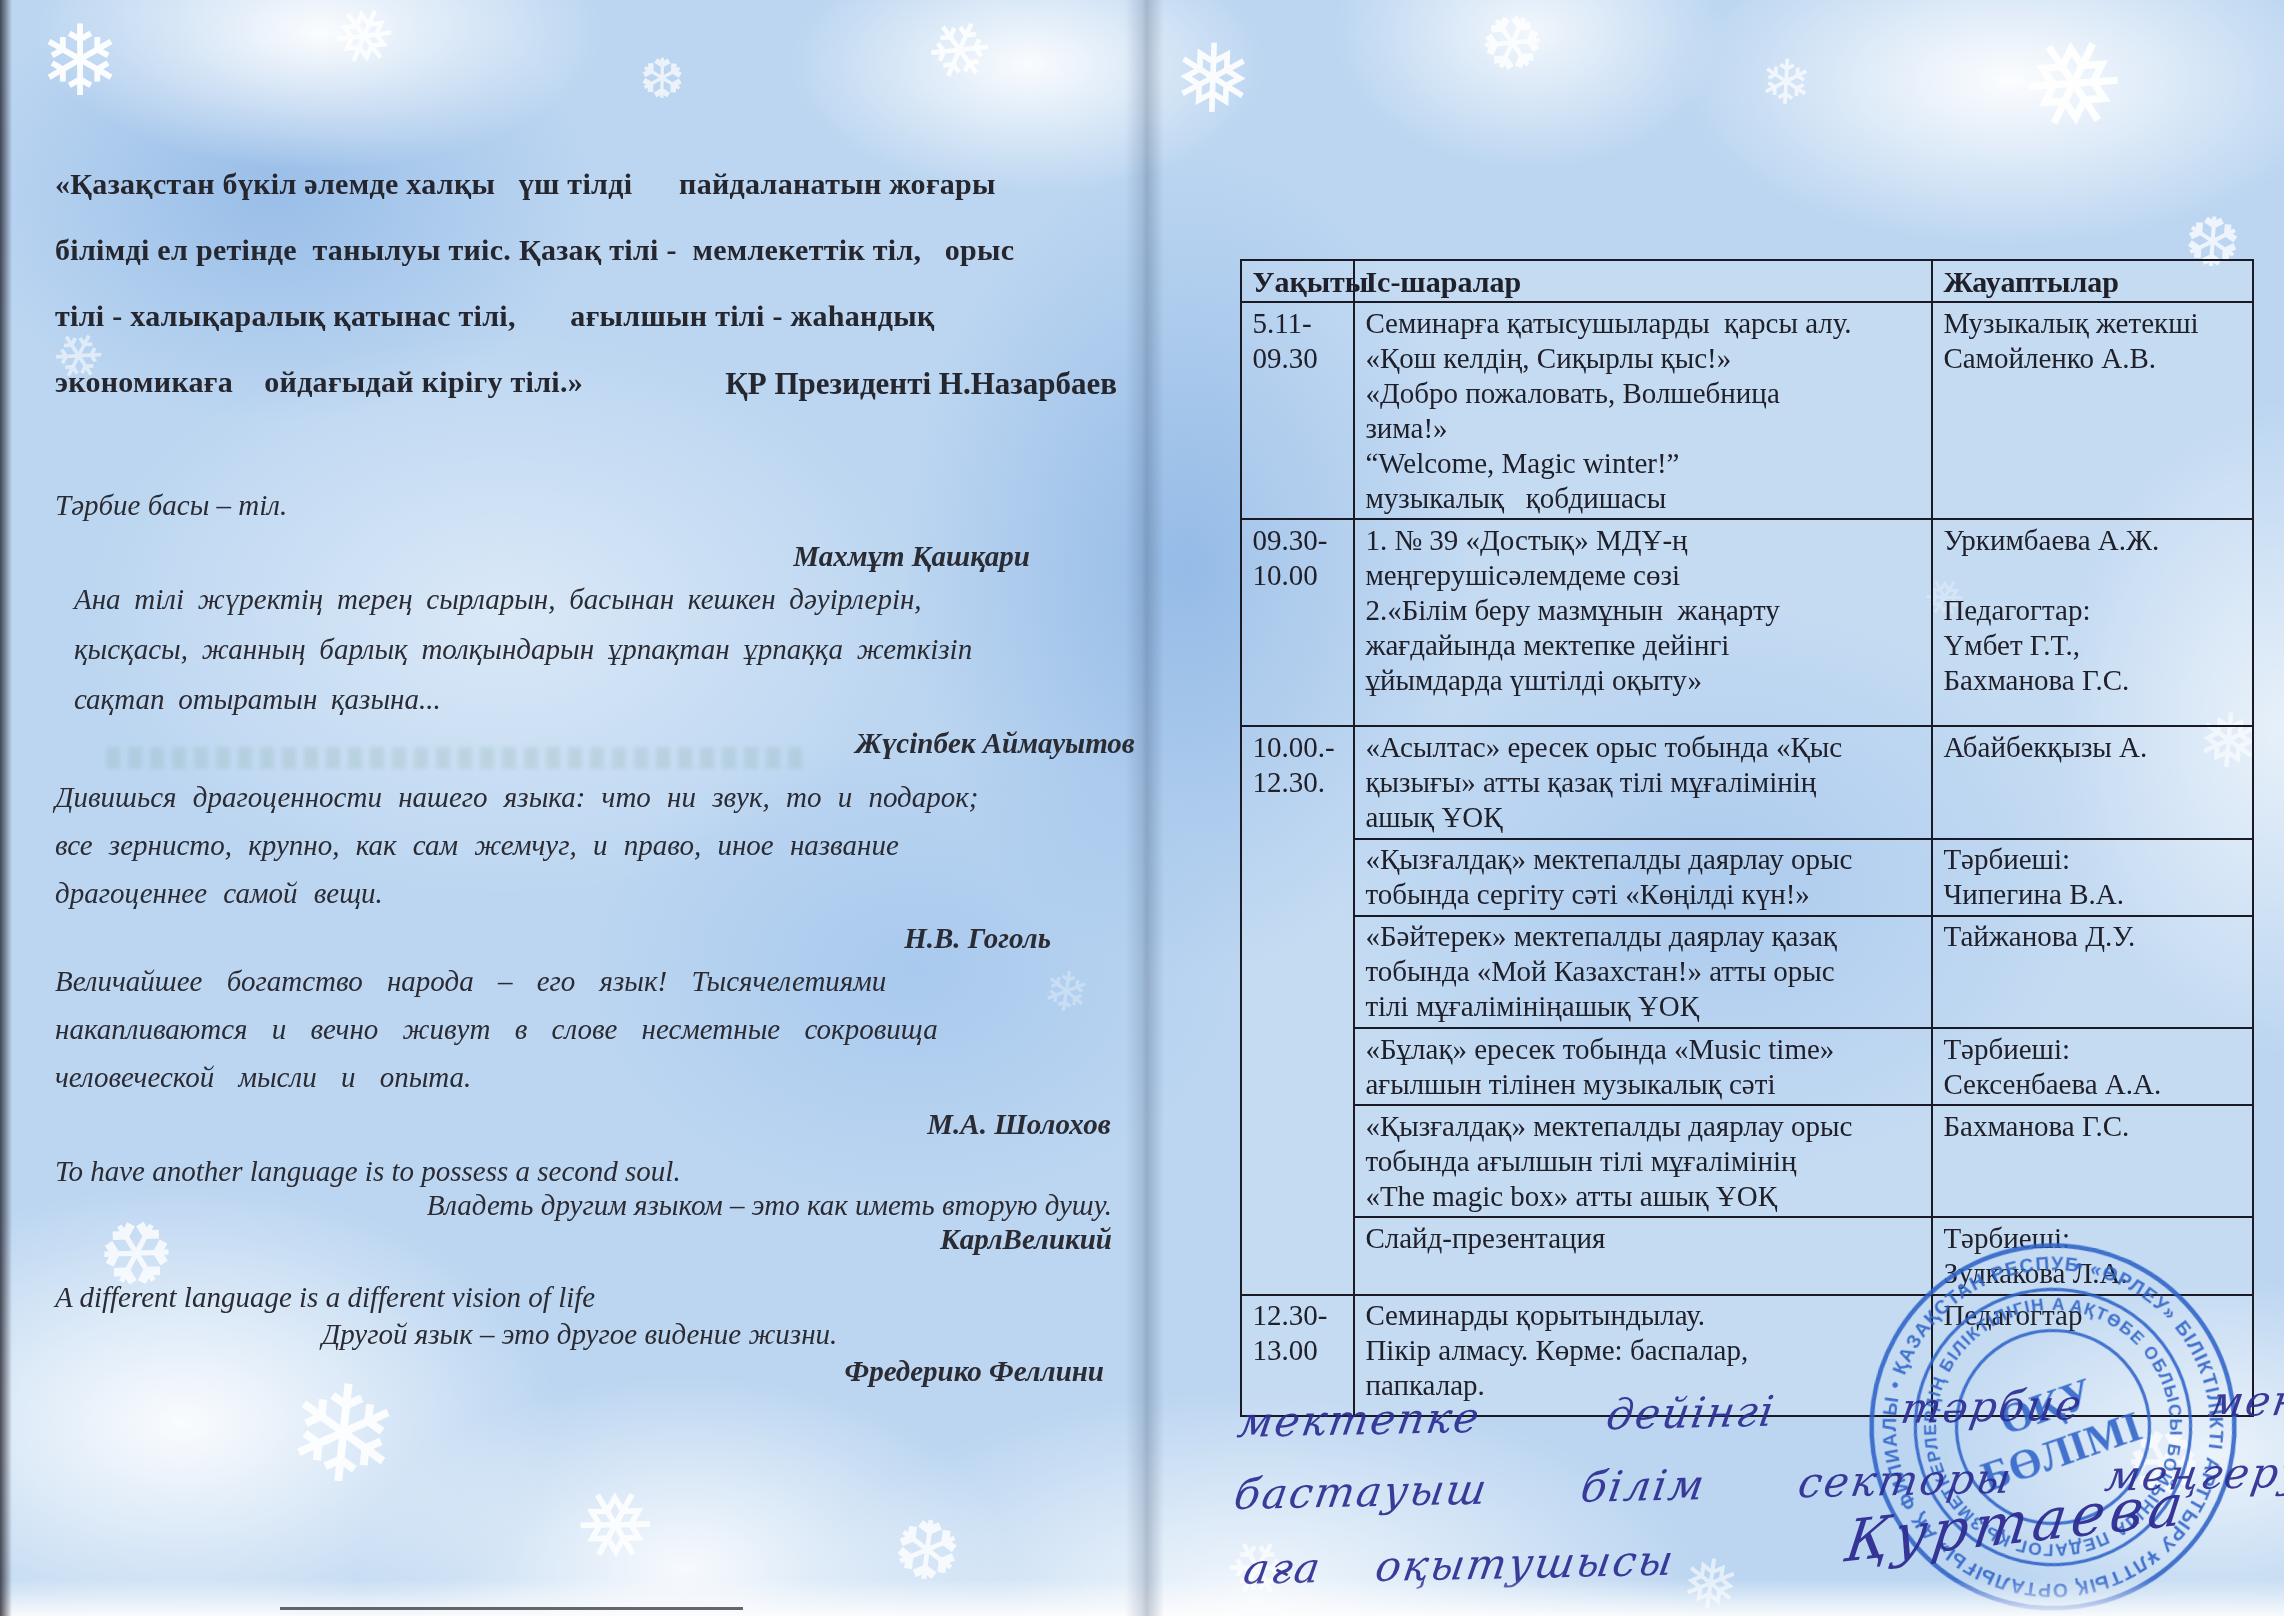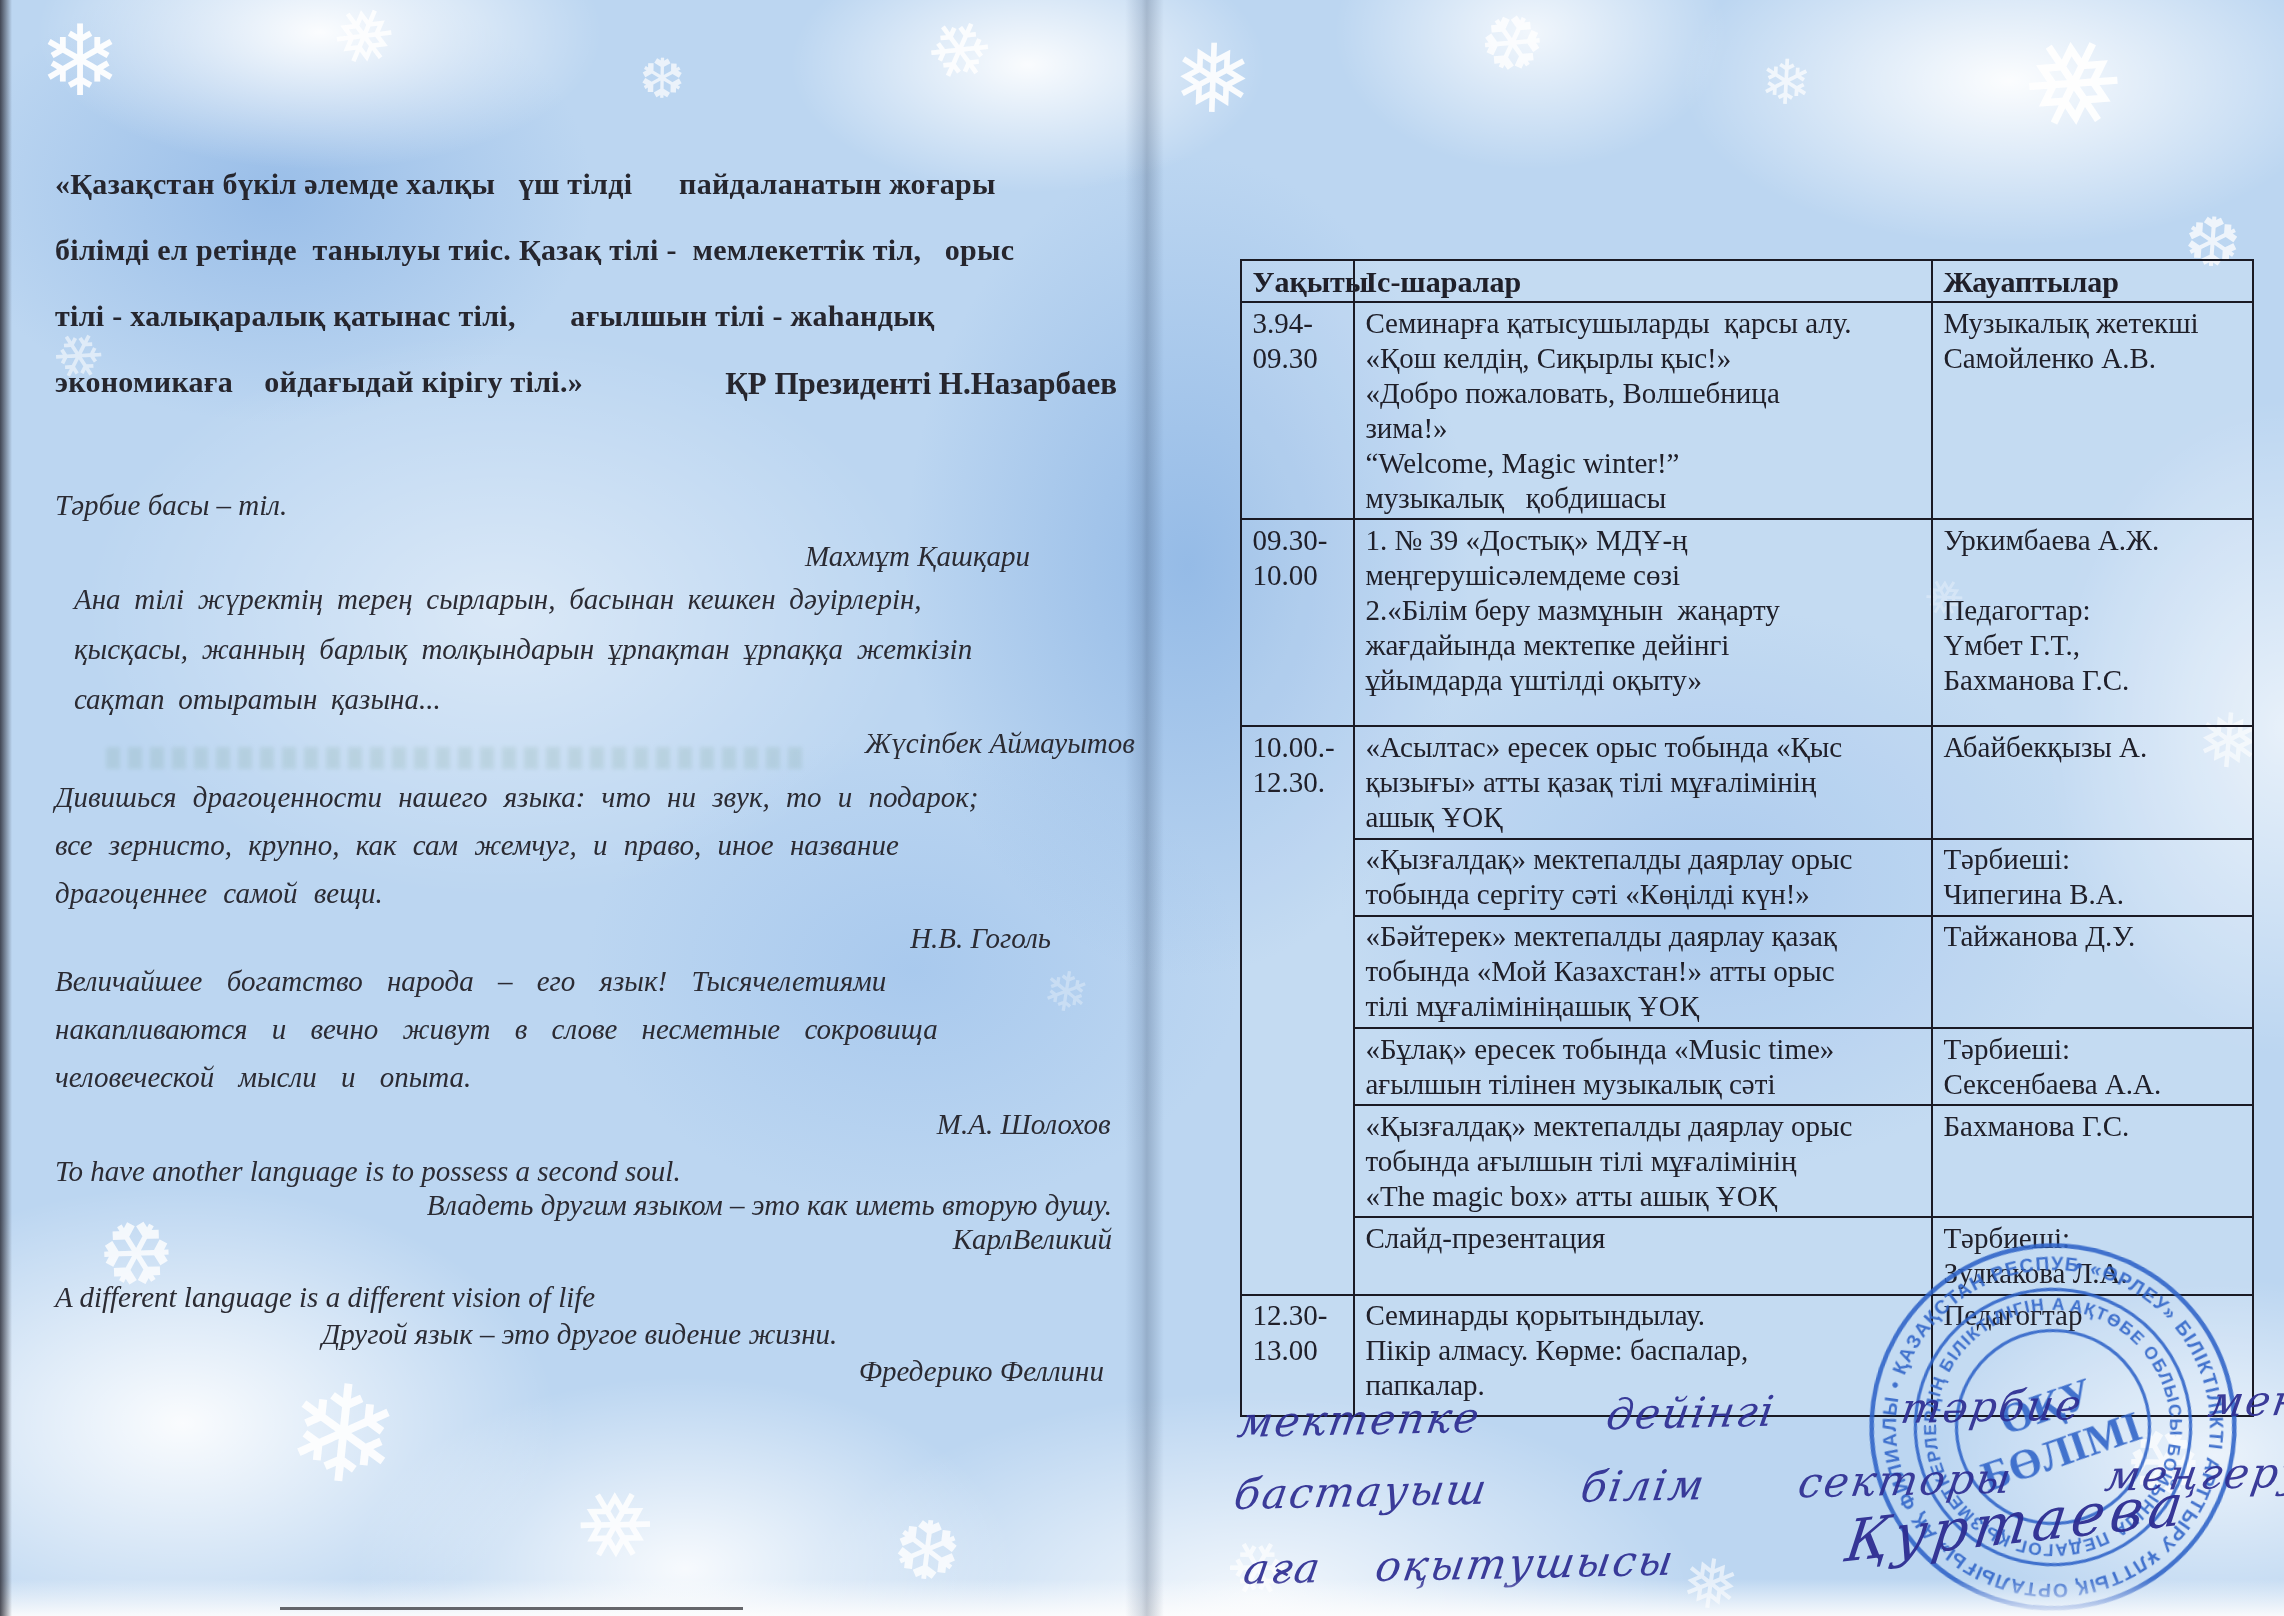--- a/index.html
+++ b/index.html
@@ -31,21 +31,21 @@
     font-weight:bold; font-size:30px; line-height:66px;
     white-space:pre-wrap; color:#26262e; letter-spacing:0.3px;
   }
   .main-quote-attr {
     position:absolute; left:55px; top:366px; width:1062px; z-index:2;
     text-align:right; font-weight:bold; font-size:31px; color:#26262e;
   }
   .q { position:absolute; left:55px; width:1066px; z-index:2;
        font-style:italic; font-size:29px; color:#2b2b33; }
   .q .lines  { white-space:pre-wrap; line-height:50px; }
-  .q .author { text-align:right; font-style:italic; }
+  .q .author { text-align:right; font-style:italic;font-weight:bold; }
   .q1 { top:480px; }  .q1 .author { padding-right:91px; margin-top:10.4px; }
   .q2 { top:574px;margin-left:19px; }  .q2 .lines { word-spacing:6.5px; } .q2 .author { margin-top:2.6px; padding-right:5.2px; }
   .q3 { top:773px; } .q3 .lines { word-spacing:9px; line-height:48px; } .q3 .author { padding-right:70px; margin-top:5.2px; }
   .q4 { top:957px; } .q4 .lines { word-spacing:17px; line-height:48px; } .q4 .author { padding-right:10.4px; margin-top:6.5px; }
   .q5 { top:1154px; } .q5 div { line-height:34px; }
   .q5 .l2 { text-align:right; padding-right:9px; } .q5 .author { padding-right:9px; }
   .q6 { top:1279px; } .q6 div { line-height:37px; }
   .q6 .l2 { text-align:center; padding-right:17px; } .q6 .author { padding-right:17px; }
   .ghost-text {
     position:absolute; left:106px; top:747px; width:704px; height:22px; z-index:1;
@@ -161,21 +161,21 @@
       </colgroup>
     <thead>
       <tr>
         <th>Уақыты</th>
         <th>Іс-шаралар</th>
         <th>Жауаптылар</th>
       </tr>
     </thead>
     <tbody>
         <tr style="height: 207px;">
-          <td rowspan="1">3.94-
+          <td rowspan="1">5.11-
 09.30</td>
           <td>Семинарға қатысушыларды  қарсы алу.
 «Қош келдің, Сиқырлы қыс!»
 «Добро пожаловать, Волшебница
 зима!»
 “Welcome, Magic winter!”
 музыкалық   қобдишасы</td>
           <td>Музыкалық жетекші
 Самойленко А.В.</td>
         </tr>

